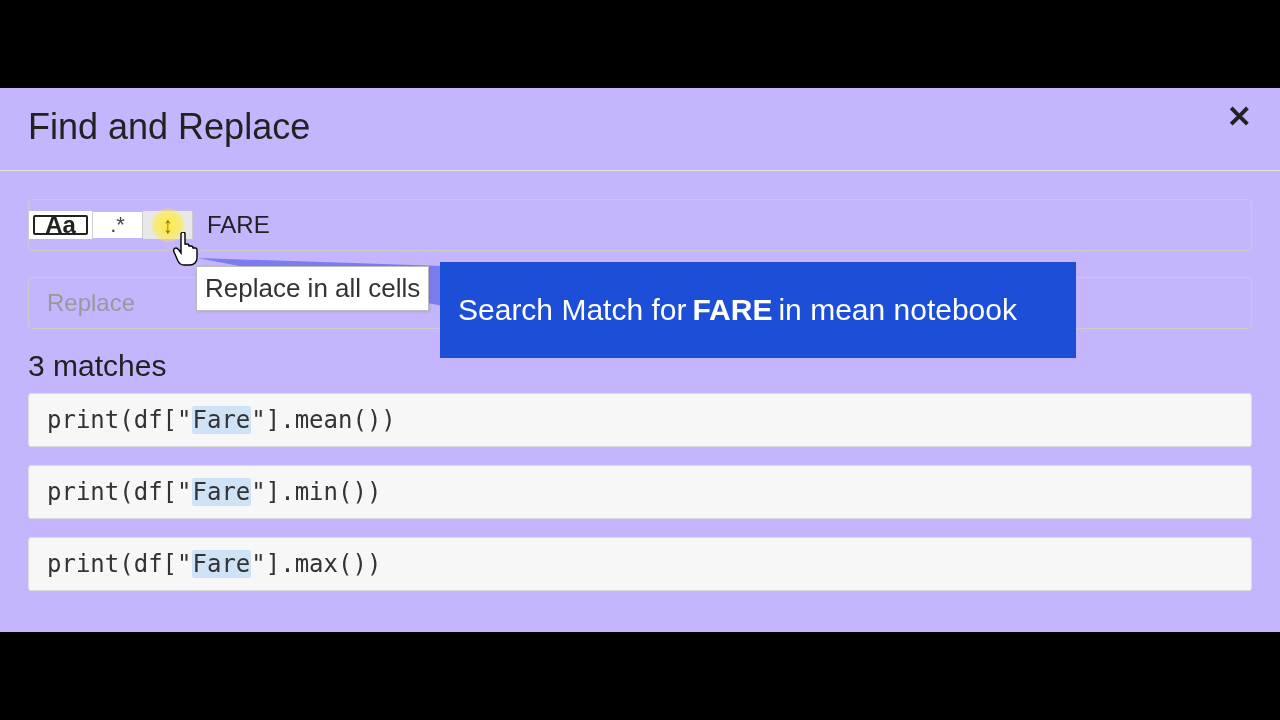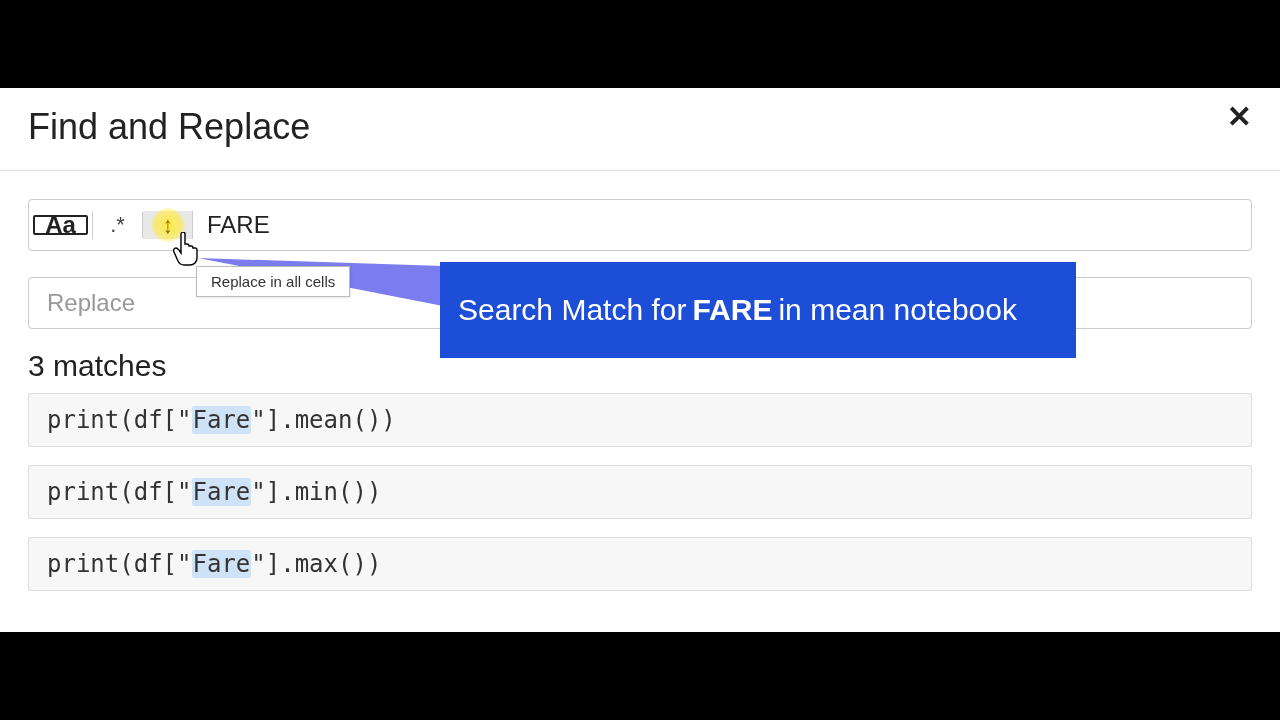--- a/index.html
+++ b/index.html
@@ -3,21 +3,21 @@
 <meta charset="utf-8">
 <style>
   * { box-sizing: border-box; margin: 0; padding: 0; }
   html, body { width: 1280px; height: 720px; background: #000; font-family: Arial, Helvetica, sans-serif; overflow: hidden; }
   .panel {
     position: absolute;
     top: 88px;
     left: 0;
     width: 1280px;
     height: 544px;
-    background: #ffffff;
+    background: #c4b5fd;
   }
   .title {
     font-size: 36px;
     font-weight: 400;
     color: #222;
     padding: 18px 28px 22px 28px;
   }
   .divider {
     height: 1px;
     background: #e0e0e0;
@@ -135,22 +135,22 @@
     background: #cfe3f7;
     border-radius: 2px;
     padding: 0 1px;
   }
   .tooltip {
     position: absolute;
     top: 266px;
     left: 196px;
     background: #fff;
     border: 1px solid #bbb;
-    padding: 6px 14px;
-    font-size: 15px;
+    padding: 6px 8px;
+    font-size: 26px;
     color: #333;
     box-shadow: 1px 1px 3px rgba(0,0,0,0.1);
     white-space: nowrap;
     z-index: 20;
   }
   .callout {
     position: absolute;
     top: 262px;
     left: 440px;
     width: 636px;

